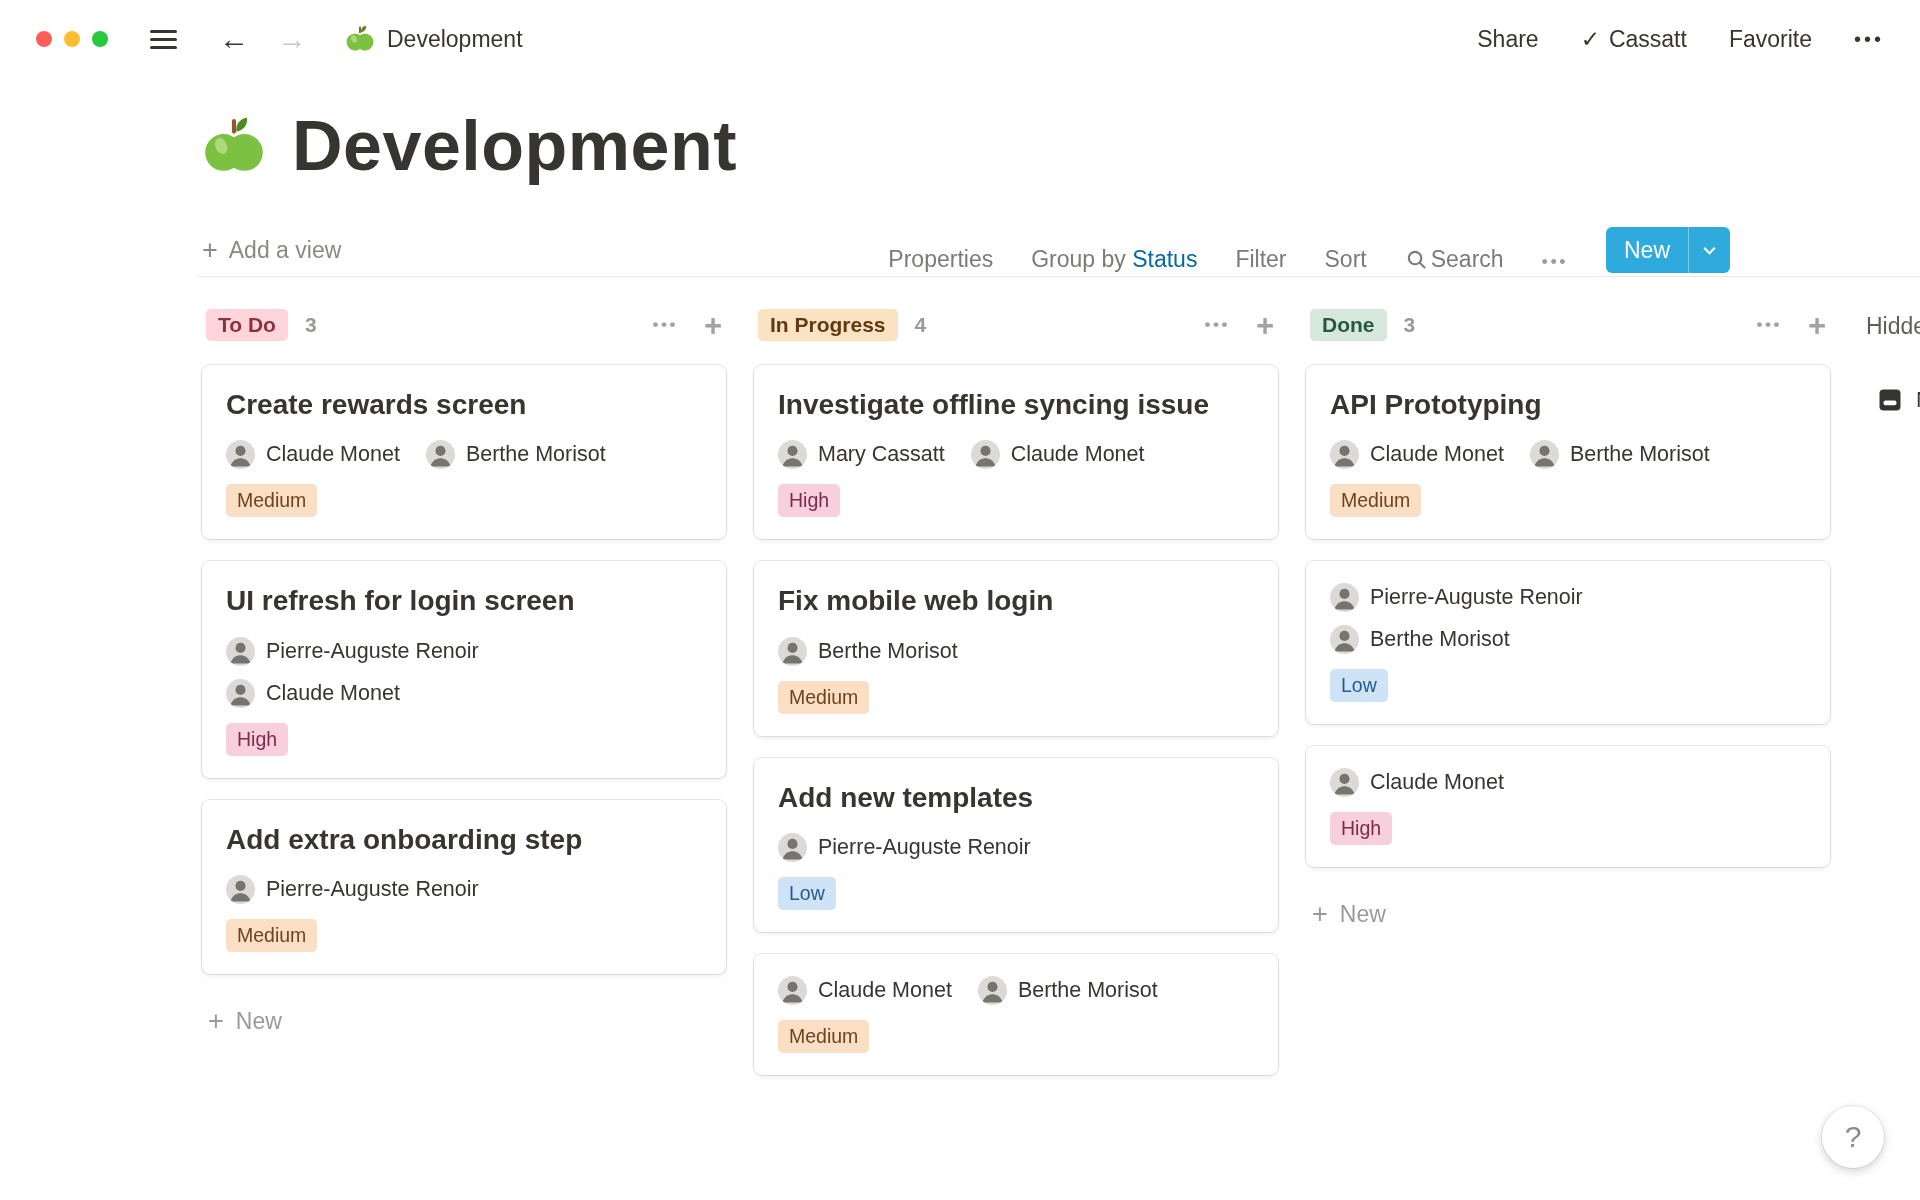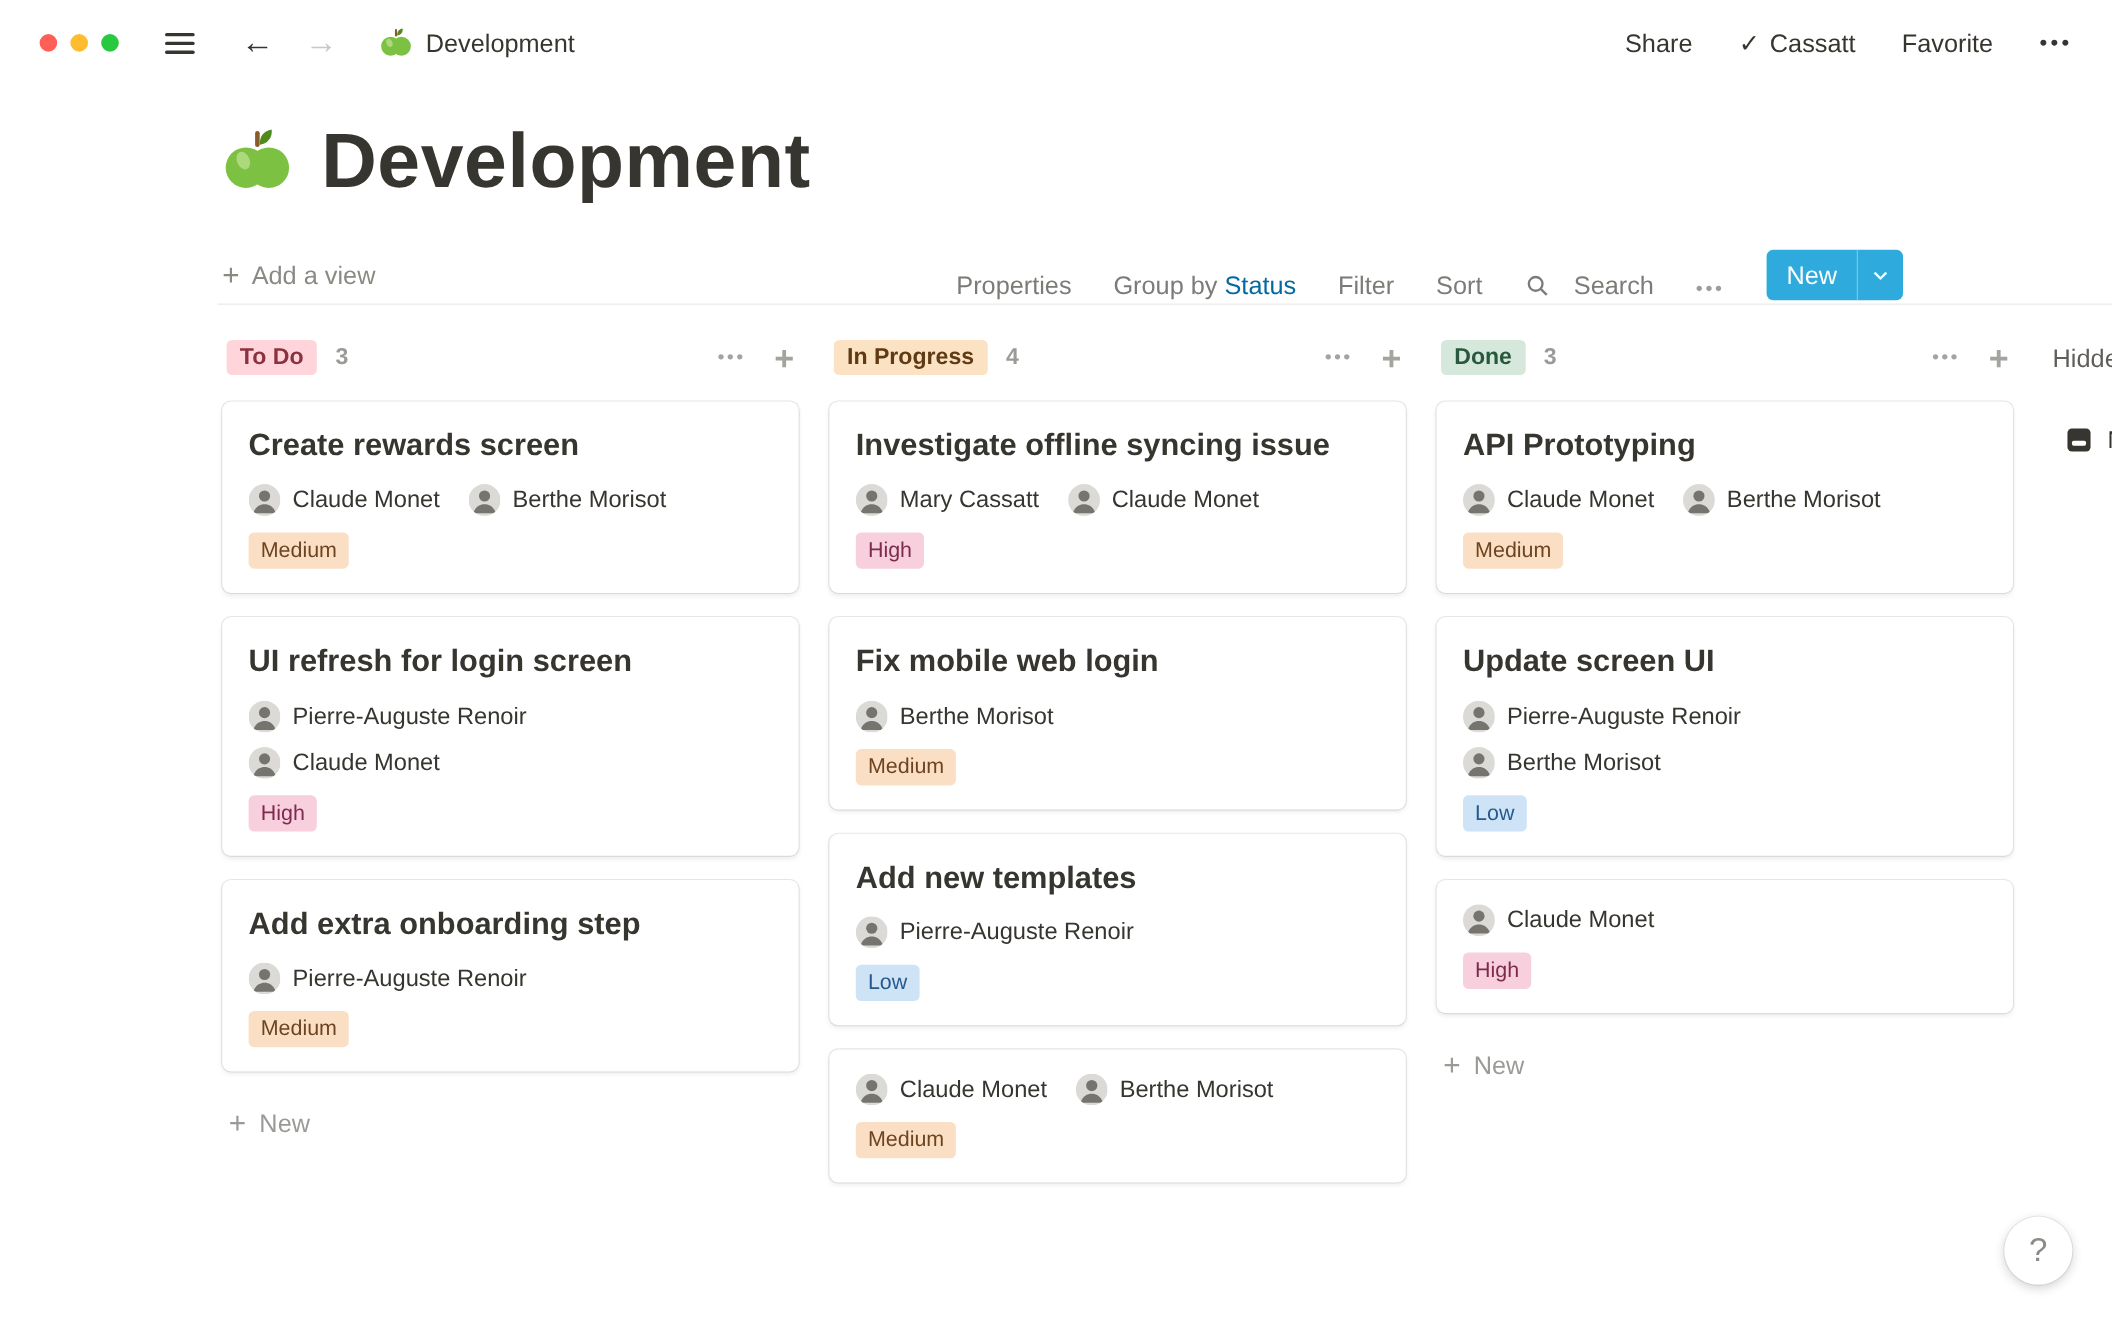--- a/index.html
+++ b/index.html
@@ -30,21 +30,21 @@
   .title-row .apple { width:64px; height:64px; cursor:pointer; }
   .page-title { font-size:70px; font-weight:700; letter-spacing:.5px; }
 
   
   .view-bar { display:flex; align-items:center; padding-left:202px; padding-right:190px; margin-top:38px; height:52px; font-size:23px; }
   .add-view { display:flex; align-items:center; gap:11px; color:#8a8983; cursor:pointer; }
   .add-view .plus { font-size:27px; line-height:1; }
   .view-actions { margin-left:auto; display:flex; align-items:flex-end; gap:38px; color:#7c7b77; }
   .view-actions .act { cursor:pointer; }
   .groupby .gb-val { color:#0369a1; font-weight:500; }
-  .search-act { display:flex; align-items:center; gap:22px; }
+  .search-act { display:flex; align-items:center; gap:3px; }
   .search-act svg { display:block; }
   .vb-dots { font-size:18px; letter-spacing:2.5px; color:#9d9c98; cursor:pointer; }
   .new-btn { display:flex; align-items:stretch; color:#fff; border-radius:6px; height:46px; font-weight:500; overflow:hidden; cursor:pointer; }
   .new-btn .label { display:flex; align-items:center; padding:0 18px; }
   .new-btn .chev { display:flex; align-items:center; padding:0 12px; border-left:1px solid rgba(255,255,255,.38); }
 
   .top-divider { margin-left:198px; border-bottom:1px solid #e8e7e4; }
 
   
   .board { display:flex; align-items:flex-start; gap:28px; padding:30px 0 0 202px; width:max-content; }
@@ -372,21 +372,20 @@
                 <circle cx="12" cy="9" r="4.2" fill="#76746f"></circle>
                 <path d="M3.5 22c1.6-5 5.2-6.8 8.5-6.8s6.9 1.8 8.5 6.8z" fill="#76746f"></path>
               </svg>
             </span>
             <span class="assignee-name">Berthe Morisot</span>
           </span>
         </div>
         <div class="priority-row"><span class="priority-badge" style="background: rgb(251, 223, 196); color: rgb(109, 68, 32);">Medium</span></div>
       </div>
       <div class="card">
-        <div class="card-title">Update screen UI</div>
         <div class="assignees">
           <span class="assignee">
             <span class="avatar">
               <svg viewBox="0 0 24 24">
                 <rect width="24" height="24" fill="#dcdad7"></rect>
                 <circle cx="12" cy="9" r="4.2" fill="#76746f"></circle>
                 <path d="M3.5 22c1.6-5 5.2-6.8 8.5-6.8s6.9 1.8 8.5 6.8z" fill="#76746f"></path>
               </svg>
             </span>
             <span class="assignee-name">Pierre-Auguste Renoir</span>

